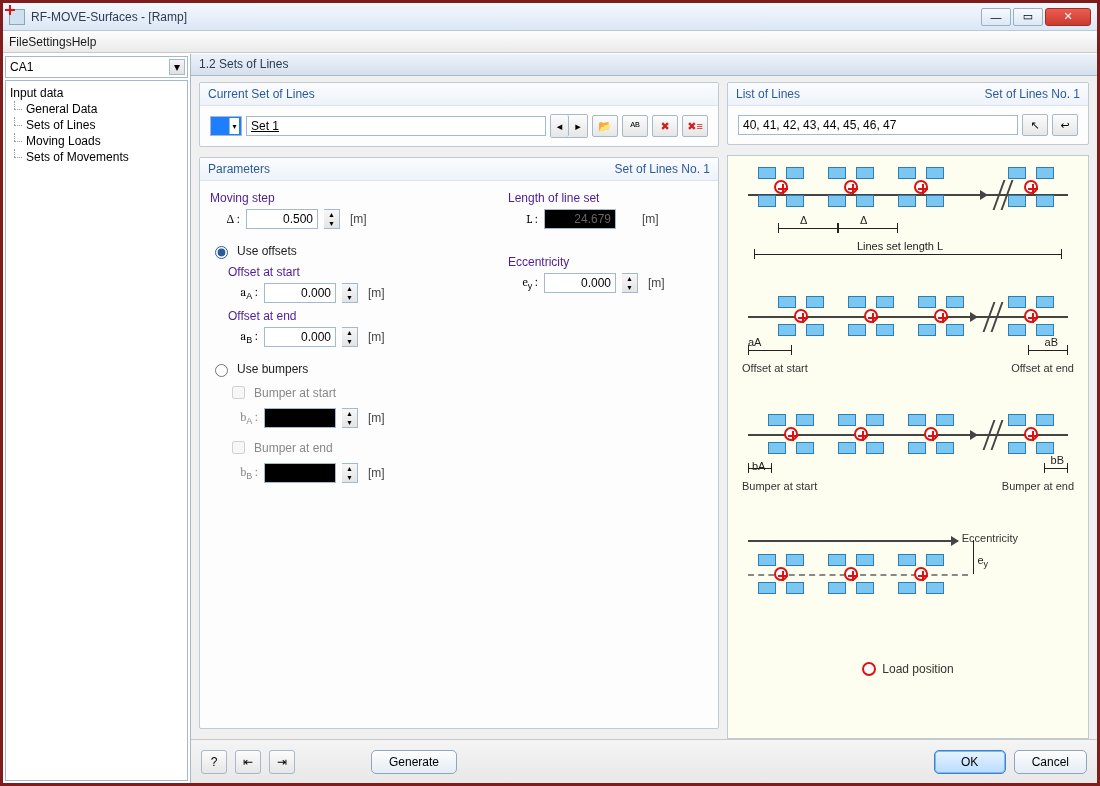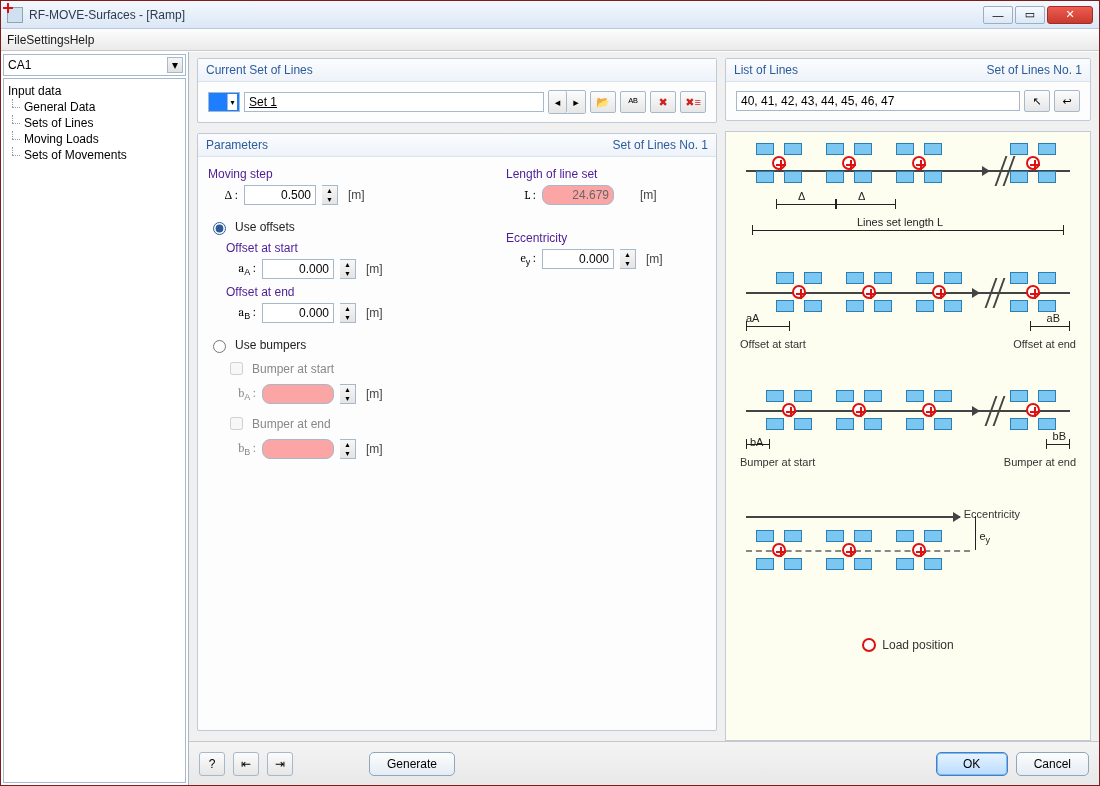--- a/index.html
+++ b/index.html
@@ -1,17 +1,17 @@
 <!DOCTYPE html>
 <html><head>
 <meta charset="utf-8">
 <style>
   * { box-sizing: border-box; font-family: "Segoe UI", Tahoma, sans-serif; font-size: 12px; }
   body { margin: 0; background: #fff; }
-  .window { width: 1100px; height: 786px; border: 1px solid #7f1d1d; background: #f0f0f0; position: relative; display: flex; flex-direction: column; }
+  .window { width: 1100px; height: 786px; border: 3px solid #7f1d1d; background: #f0f0f0; position: relative; display: flex; flex-direction: column; }
   .titlebar { height: 28px; background: linear-gradient(#f4f8fd,#dbe7f6); display: flex; align-items: center; padding: 0 6px; border-bottom: 1px solid #b8c8dc;}
   .titlebar .icon { width: 16px; height: 16px; background: #d0e0f0; border:1px solid #8aa; margin-right: 6px;}
   .titlebar .title { flex: 1; color: #2b3b50; }
   .titlebar .wbtns { display: flex; gap: 2px; }
   .wbtn { width: 30px; height: 18px; border: 1px solid #9aaec4; background: linear-gradient(#f6fafe,#dce8f5); display:flex; align-items:center; justify-content:center; font-size:11px; border-radius:2px;}
   .wbtn.close { width: 46px; background: linear-gradient(#ee5c52,#c83a2e); color:#fff; border-color:#a02d22; border-radius:3px;}
   .menubar { height: 22px; background: linear-gradient(#fdfdfd,#eaeaea); border-bottom:1px solid #c8c8c8; display:flex; align-items:center; padding: 0 6px; }
   .menubar span { color: #1a1a1a; }
   .body { flex:1; display:flex; border-top:1px solid #fff;}
   .left { width: 188px; display:flex; flex-direction:column; border-right:1px solid #a6b8cb; background:#fff;}
@@ -29,21 +29,21 @@
   .colL { width: 520px; }
   .colR { flex:1; }
   .group { border:1px solid #c0cad6; background:#fdfdfd; margin-bottom:10px; border-radius:2px; }
   .group .gh { display:flex; justify-content:space-between; padding:4px 8px; color:#2b5b9b; background:linear-gradient(#fbfcfe,#eef3fa); border-bottom:1px solid #dbe3ee;}
   .group .gb { padding:8px 10px; }
   .row { display:flex; align-items:center; gap:6px; margin-bottom:6px;}
   .lbl { color:#222;}
   .sym { width:30px; text-align:right; font-family: "Cambria", serif;}
   .sub { font-size:9px; vertical-align:sub;}
   input.num { width:72px; height:20px; border:1px solid #a6b8cb; text-align:right; padding:0 4px; background:#fff;}
-  input.num[disabled]{ background:#fca5a5; color:#666;border-radius:8px;}
+  input.num[disabled]{ background:#000000; color:#666;}
   .spin { width:16px; height:20px; border:1px solid #a6b8cb; border-left:none; background:linear-gradient(#f7f7f7,#e4e4e4); display:flex; flex-direction:column;}
   .spin div{ flex:1; display:flex; align-items:center; justify-content:center; font-size:7px;}
   .unit{ color:#444; margin-left:4px;}
   .radio,.check{ accent-color:#2b5b9b;}
   .setbox{ display:flex; align-items:center; gap:4px;}
   .colorbox{ width:32px; height:20px; border:1px solid #a6b8cb; background:#1d7fff; display:flex; align-items:center; justify-content:flex-end; padding-right:2px;}
   .colorbox .dd2{ width:10px; height:16px; background:#fff; border-left:1px solid #a6b8cb; display:flex; align-items:center; justify-content:center; font-size:8px;}
   input.setname{ flex:1; height:20px; border:1px solid #a6b8cb; padding:0 4px;text-decoration:underline;}
   .tbtn{ width:26px; height:22px; border:1px solid #a6b8cb; background:linear-gradient(#fcfcfc,#e6e6e6); display:flex; align-items:center; justify-content:center; border-radius:2px; font-size:11px;}
   .tbtn.pair{ width:18px;}
@@ -112,20 +112,21 @@
       <div class="tree">
         <div class="root">Input data</div>
         <div class="leaf">General Data</div>
         <div class="leaf">Sets of Lines</div>
         <div class="leaf">Moving Loads</div>
         <div class="leaf">Sets of Movements</div>
       </div>
     </div>
 
     <div class="main">
+      <div class="hdr">1.2 Sets of Lines</div>
 
       <div class="content">
         <div class="col colL">
 
           <div class="group">
             <div class="gh">
               <span>Current Set of Lines</span>
             </div>
             <div class="gb">
               <div class="setbox">

